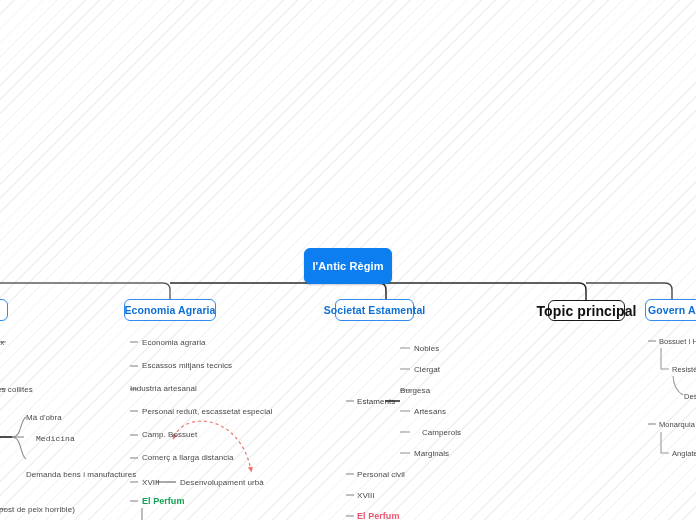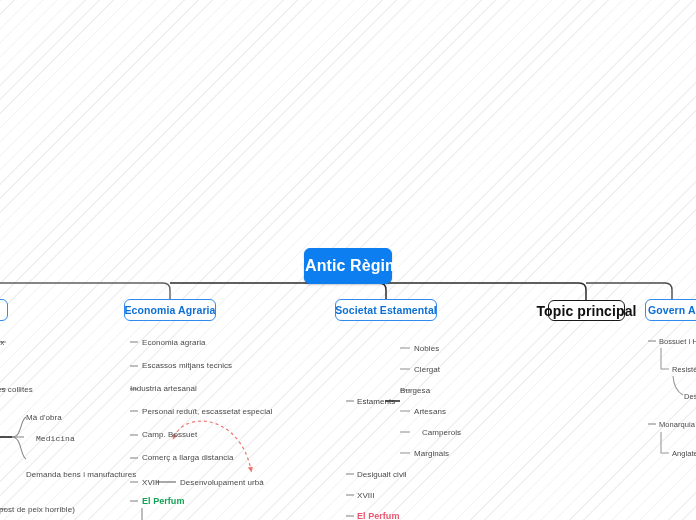--- a/index.html
+++ b/index.html
@@ -42,21 +42,21 @@
     justify-content: center;
     border-radius: 6px;
     white-space: nowrap;
     font-weight: bold;
     letter-spacing: .1px;
   }
   .node-root {
     background: #0d7ef0;
     border: 1px solid #0d7ef0;
     color: #ffffff;
-    font-size: 16px;
+    font-size: 11px;
     box-shadow: 0 1px 2px rgba(0,0,0,.22);
     padding: 17px 14px;
   }
   .node-blue {
     background: #ffffff;
     border: 1.6px solid #2f8bef;
     color: #0d6fd4;
     font-size: 10.5px;
     padding: 0 10px;
   }
@@ -163,21 +163,21 @@
     <path d="M12,437 C22,437 20,456 26,459" stroke="#8b8b8b" stroke-width="1.1" fill="none"></path>
     <path d="M0,509 L6,509" stroke="#8b8b8b" stroke-width="1.1" fill="none"></path>
   </svg>
 
   <div class="node node-root" style="left:304px; top:248px; width:88px; height:26px;">l'Antic Règim</div>
 
   <div class="node node-blue" style="left:-14px; top:299px; width:20px; height:22px;"></div>
 
   <div class="node node-blue" style="left:124px; top:299px; width:92px; height:22px;">Economia Agraria</div>
 
-  <div class="node node-blue" style="left:335px; top:299px; width:102px; height:22px;">Societat Estamental</div>
+  <div class="node node-blue" style="left:335px; top:299px; width:79px; height:22px;">Societat Estamental</div>
 
   <div class="node node-black" style="left:548px; top:300px; width:77px; height:21px;">Topic principal</div>
 
   <div class="node node-blue" style="left:645px; top:299px; width:66px; height:22px;">Govern Abs</div>
 
   <div class="leaf" style="left:-6px; top:338px;">aix</div>
   <div class="leaf" style="left:-16px; top:385px;">males collites</div>
   <div class="leaf" style="left:26px; top:413px;">Mà d'obra</div>
   <div class="leaf" style="left:36px; top:434px;font-family:Liberation Mono, monospace;">Medicina</div>
   <div class="leaf" style="left:26px; top:470px;">Demanda bens i manufactures</div>
@@ -193,21 +193,21 @@
   <div class="leaf" style="left:180px; top:478px;">Desenvolupament urbà</div>
   <div class="leaf green" style="left:142px; top:496px;">El Perfum</div>
 
   <div class="leaf mid" style="left:357px; top:397px;">Estaments</div>
   <div class="leaf" style="left:414px; top:344px;">Nobles</div>
   <div class="leaf" style="left:414px; top:365px;">Clergat</div>
   <div class="leaf" style="left:400px; top:386px;">Burgesa</div>
   <div class="leaf" style="left:414px; top:407px;">Artesans</div>
   <div class="leaf" style="left:414px; top:428px;margin-left:8px;">Camperols</div>
   <div class="leaf" style="left:414px; top:449px;">Marginals</div>
-  <div class="leaf" style="left:357px; top:470px;">Desigualt civil</div>
+  <div class="leaf" style="left:357px; top:470px;">Personal civil</div>
   <div class="leaf" style="left:357px; top:491px;">XVIII</div>
   <div class="leaf red" style="left:357px; top:511px;">El Perfum</div>
 
   <div class="leaf small" style="left:659px; top:337px;">Bossuet i Hobb</div>
   <div class="leaf small" style="left:672px; top:365px;">Resistènci</div>
   <div class="leaf small" style="left:684px; top:392px;">Despot</div>
   <div class="leaf small" style="left:659px; top:420px;">Monarquia pa</div>
   <div class="leaf small" style="left:672px; top:449px;">Anglaterra</div>
 
 </div>

